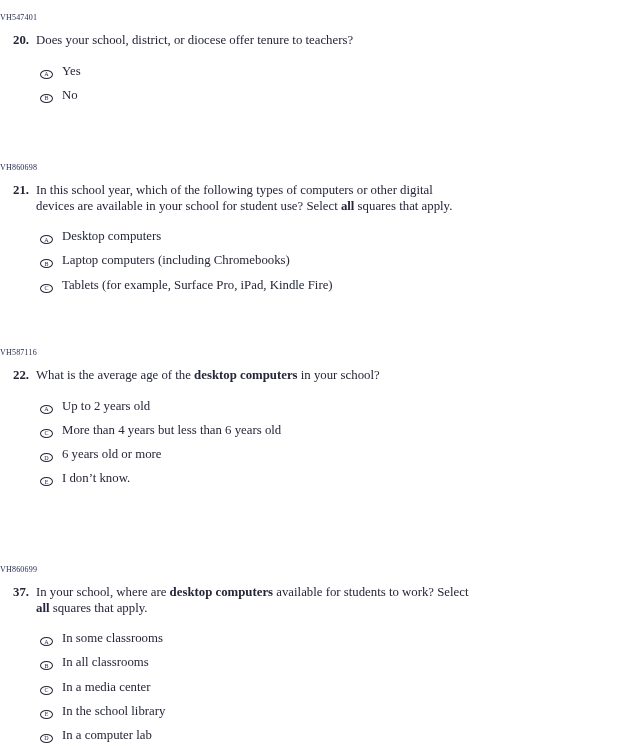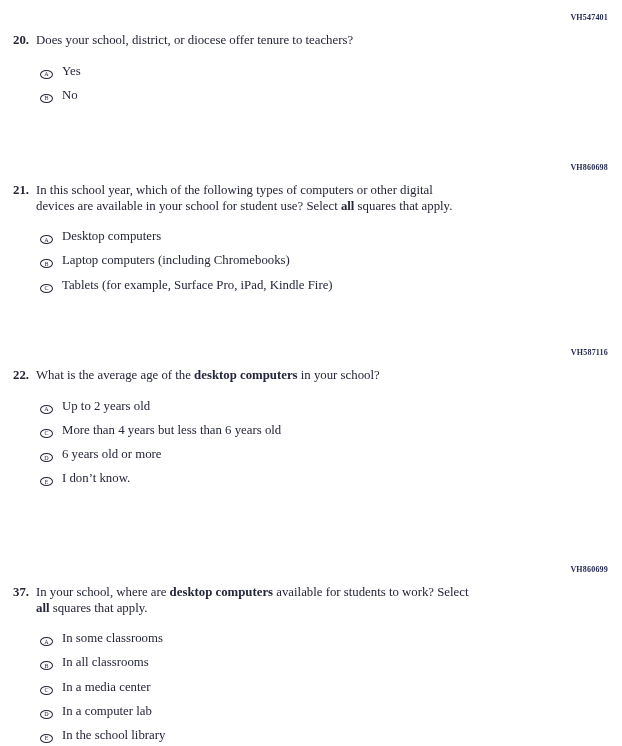--- a/index.html
+++ b/index.html
@@ -11,25 +11,25 @@
     font-family: "Liberation Serif", serif;
     color: #242639;
     overflow: hidden;
   }
   .qblock { position: absolute; left: 0; width: 622px; }
   .qblock-20 { top: 13px; }
   .qblock-21 { top: 163px; }
   .qblock-22 { top: 348px; }
   .qblock-23 { top: 565px; }
   .code {
-    text-align: right;
+    text-align: left;
     padding-right: 14px;
     font-size: 8px;
     line-height: 10px;
-    font-weight: bold;
+    font-weight: normal;
     color: #252b52;
     letter-spacing: 0.2px;
   }
   .qrow {
     display: flex;
     margin-top: 10px;
     padding-left: 13px;
     padding-right: 88px;
     font-size: 12.8px;
     line-height: 15.5px;
@@ -178,24 +178,24 @@
       <span>In all classrooms</span>
     </div>
     <div class="option">
       <span class="bubble">
           <span>C</span>
         </span>
       <span>In a media center</span>
     </div>
     <div class="option">
       <span class="bubble">
+          <span>E</span>
+        </span>
+      <span>In the school library</span>
+    </div>
+    <div class="option">
+      <span class="bubble">
           <span>D</span>
         </span>
       <span>In a computer lab</span>
     </div>
-    <div class="option">
-      <span class="bubble">
-          <span>E</span>
-        </span>
-      <span>In the school library</span>
-    </div>
   </div>
 </section>
 
 </body></html>

